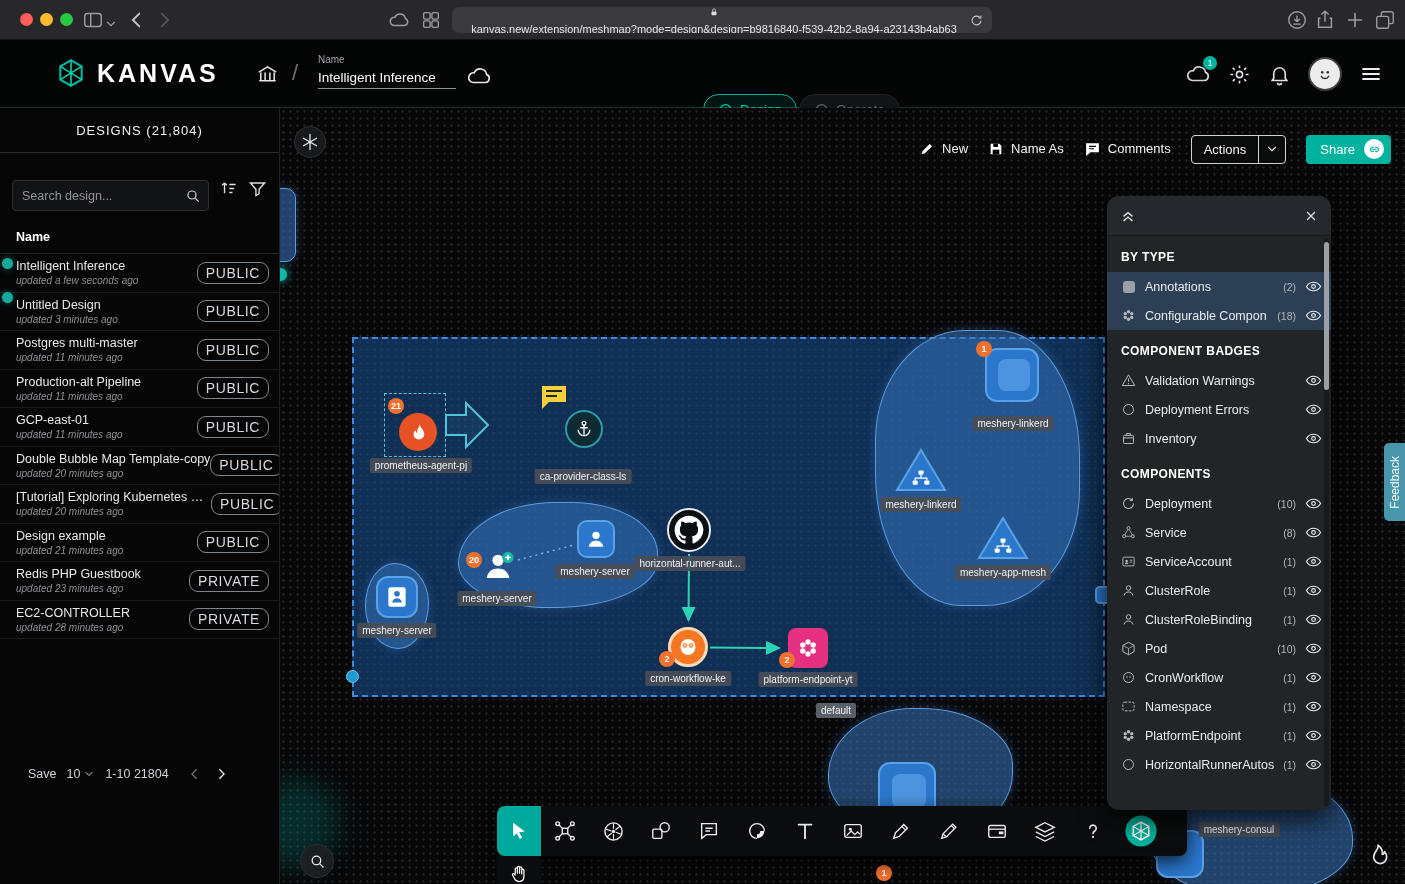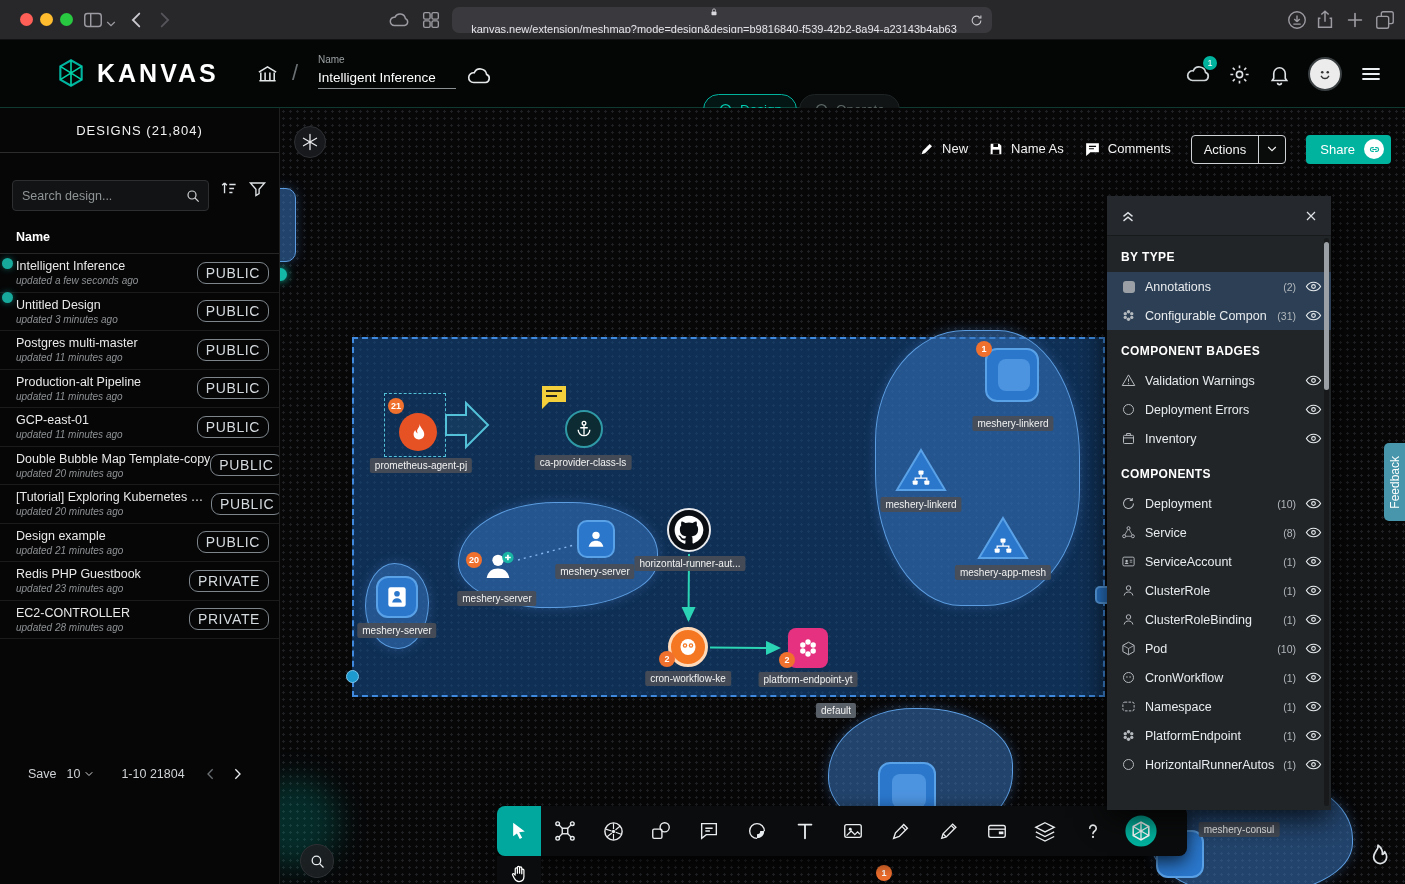--- a/index.html
+++ b/index.html
@@ -64,21 +64,21 @@
   .actions-btn { display:flex; align-items:center; height:29px; border:1px solid #cfd3d6; border-radius:4px; background:#0a0b0b; overflow:hidden; }
   .actions-btn .lbl { padding:0 12px; font-size:13px; color:#f2f2f2; }
   .actions-btn .sep { width:1px; height:100%; background:#cfd3d6; }
   .actions-btn .caret { width:26px; display:flex; align-items:center; justify-content:center; color:#f2f2f2; }
   .share-btn { display:flex; align-items:center; gap:9px; height:29px; background:#00B39F; border-radius:4px; padding:0 7px 0 14px; font-size:13px; color:#fff; }
   .share-link { width:20px; height:20px; border-radius:50%; background:#fff; display:flex; align-items:center; justify-content:center; }
 
   .roundbtn { position:absolute; border-radius:50%; background:#17191c; border:1px solid #2d3034; display:flex; align-items:center; justify-content:center; z-index:9; }
 
   
-  .panel { position:absolute; left:827px; top:88px; width:224px; height:614px; background:#212528; border-radius:0; box-shadow:0 8px 28px rgba(0,0,0,.8); z-index:10; overflow:hidden; }
+  .panel { position:absolute; left:827px; top:88px; width:224px; height:614px; background:#212528; border-radius:12px; box-shadow:0 8px 28px rgba(0,0,0,.8); z-index:10; overflow:hidden; }
   .panel-hd { height:40px; background:#25292d; display:flex; align-items:center; justify-content:space-between; padding:0 12px; border-bottom:1px solid #17191b; }
   .sec-title { padding:14px 14px 8px 14px; font-size:12px; font-weight:bold; letter-spacing:.4px; color:#fff; }
   .prow { display:flex; align-items:center; height:29px; padding:0 9px 0 14px; gap:9px; }
   .prow.hl { background:rgba(62,108,158,.38); }
   .prow .lbl { flex:1; font-size:12.5px; color:#e9ecef; white-space:nowrap; overflow:hidden; }
   .prow .cnt { font-size:10.5px; color:#b2b8bd; flex:none; }
   .gi { width:15px; height:15px; color:#b5babf; flex:none; }
   .eye { width:17px; height:17px; color:#e8ecef; flex:none; }
   .ann-sq { width:12px; height:12px; border-radius:3px; background:#9aa0a5; flex:none; margin:0 1.5px; }
   .p-track { position:absolute; right:2px; top:42px; width:5px; height:568px; background:#17191b; border-radius:3px; }
@@ -386,21 +386,21 @@
     <span class="presence-dot" style="top:184px"></span>
 
     <div class="sb-pager">
       <span>Save</span>
       <span style="display:flex;align-items:center;gap:3px">
         <span>10</span>
         <svg width="12" height="12" viewBox="0 0 24 24">
             <use href="#s-chev-d"></use>
           </svg>
       </span>
-      <span style="margin-left:16px">1-10 21804</span>
+      <span style="">1-10 21804</span>
       <svg width="16" height="16" viewBox="0 0 24 24" style="margin-left:8px;color:#6a6f72">
           <path d="M14.5 5 7.5 12l7 7" fill="none" stroke="currentColor" stroke-width="2"></path>
         </svg>
       <svg width="16" height="16" viewBox="0 0 24 24" style="color:#e8ecee">
           <path d="M9.5 5l7 7-7 7" fill="none" stroke="currentColor" stroke-width="2"></path>
         </svg>
     </div>
   </aside>
 
   <main class="canvas">
@@ -452,21 +452,21 @@
 
     <div class="node" style="left:285px;top:302px">
       <div style="width:38px;height:38px;border-radius:50%;background:#0d2b32;border:2px solid #2f9aa6;display:flex;align-items:center;justify-content:center">
         <svg width="20" height="20" viewBox="0 0 24 24">
             <circle cx="12" cy="5" r="2.2" fill="none" stroke="#fff" stroke-width="1.6"></circle>
             <path d="M12 7.2V19M7.5 10.5h9" stroke="#fff" stroke-width="1.6"></path>
             <path d="M5 13a7 7 0 0 0 14 0" fill="none" stroke="#fff" stroke-width="1.6"></path>
           </svg>
       </div>
     </div>
-    <div class="nlabel" style="left:303px;top:347px">ca-provider-class-ls</div>
+    <div class="nlabel" style="left:303px;top:361px">ca-provider-class-ls</div>
 
     <div class="node bluesq" style="left:705px;top:240px;width:54px;height:54px">
       <div style="position:absolute;left:11px;top:9px;width:32px;height:32px;border-radius:8px;background:#4d94e0"></div>
     </div>
     <span class="nbadge" style="left:696px;top:233px">1</span>
     <div class="nlabel" style="left:733px;top:308px">meshery-linkerd</div>
 
     <div class="node" style="left:615px;top:340px">
       <svg width="52" height="44" viewBox="0 0 52 44">
           <polygon points="26,2 50,42 2,42" fill="#2a77cc" stroke="#5aa2e8" stroke-width="2"></polygon>
@@ -625,21 +625,21 @@
         <span class="cnt">(2)</span>
         <svg class="eye" viewBox="0 0 24 24">
             <use href="#s-eye"></use>
           </svg>
       </div>
       <div class="prow hl">
         <svg class="gi" viewBox="0 0 24 24">
             <use href="#s-flower"></use>
           </svg>
         <span class="lbl">Configurable Compon</span>
-        <span class="cnt">(31)</span>
+        <span class="cnt">(18)</span>
         <svg class="eye" viewBox="0 0 24 24">
             <use href="#s-eye"></use>
           </svg>
       </div>
 
       <div class="sec-title">COMPONENT BADGES</div>
       <div class="prow">
         <svg class="gi" viewBox="0 0 24 24">
             <use href="#s-warn"></use>
           </svg>

